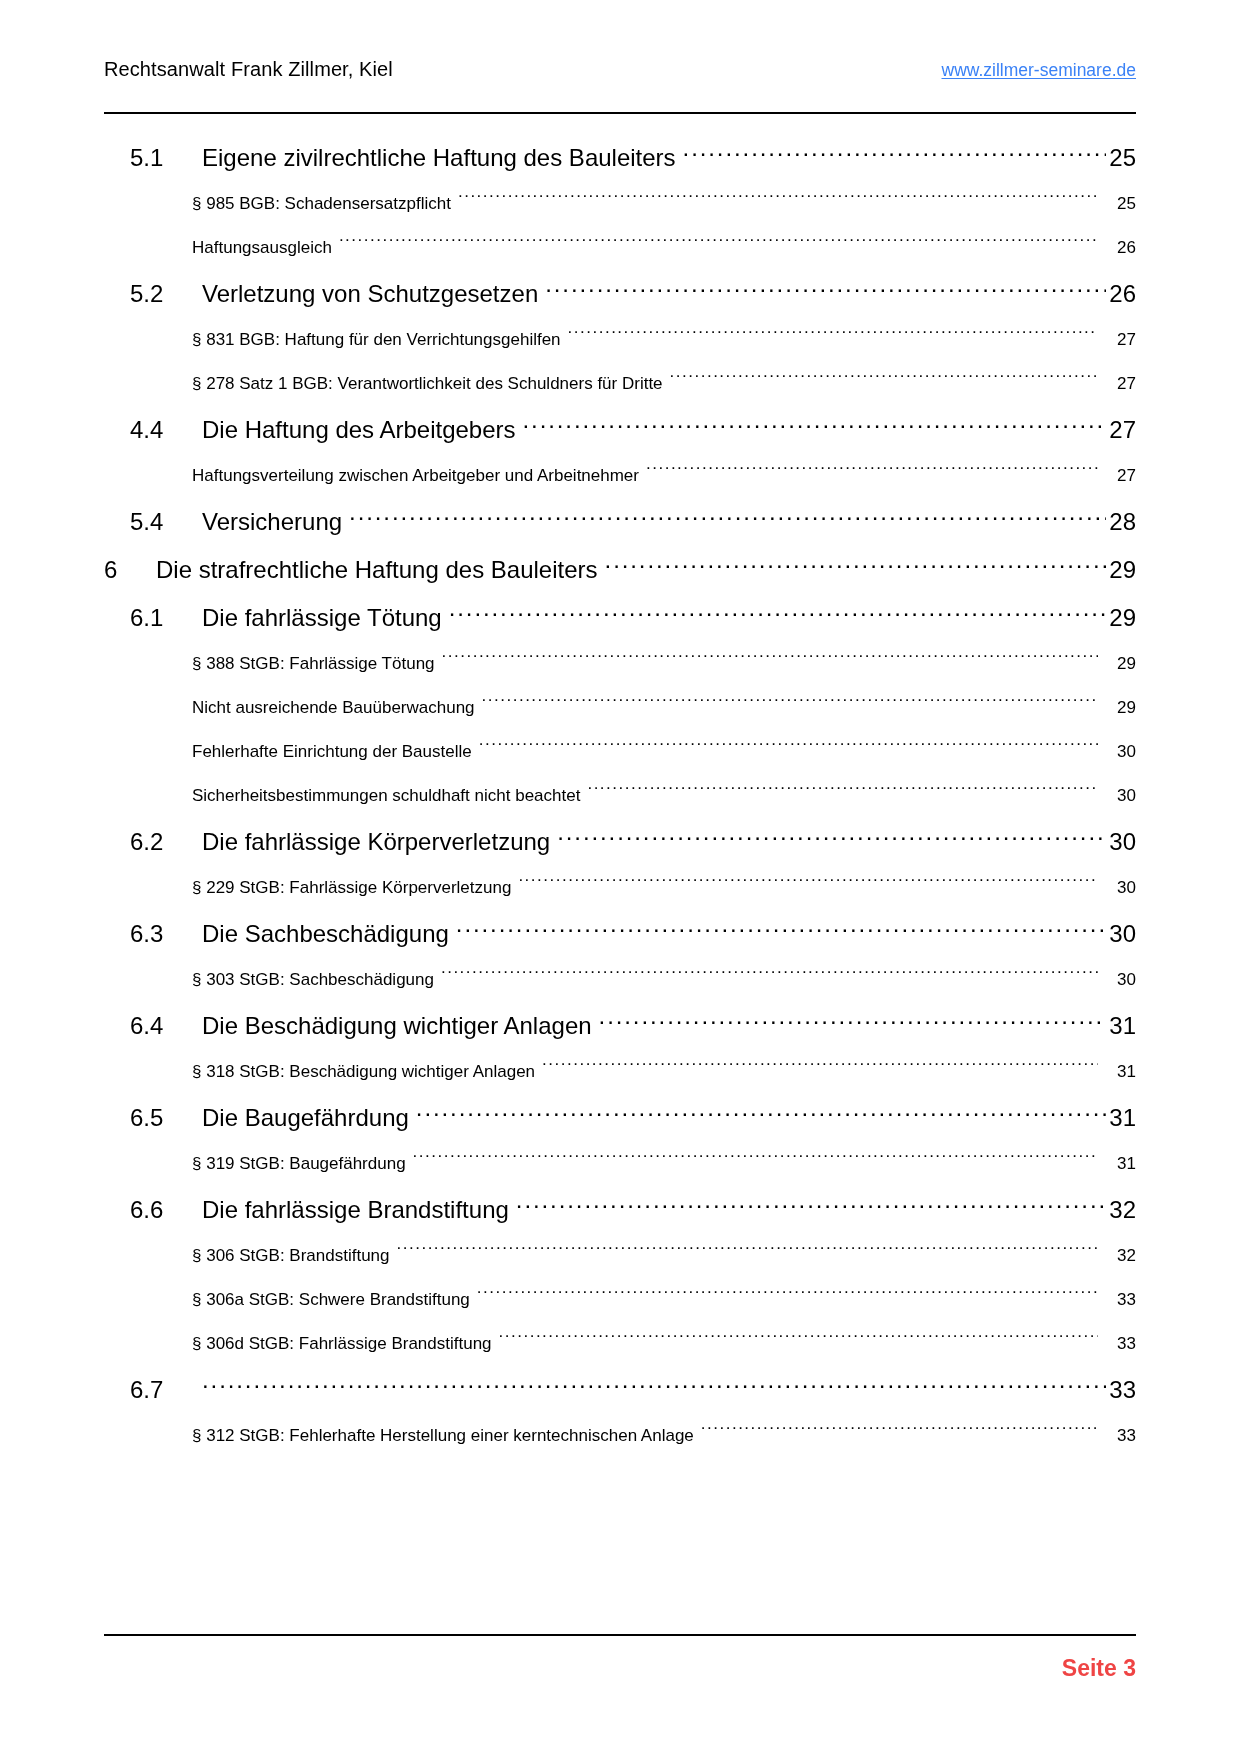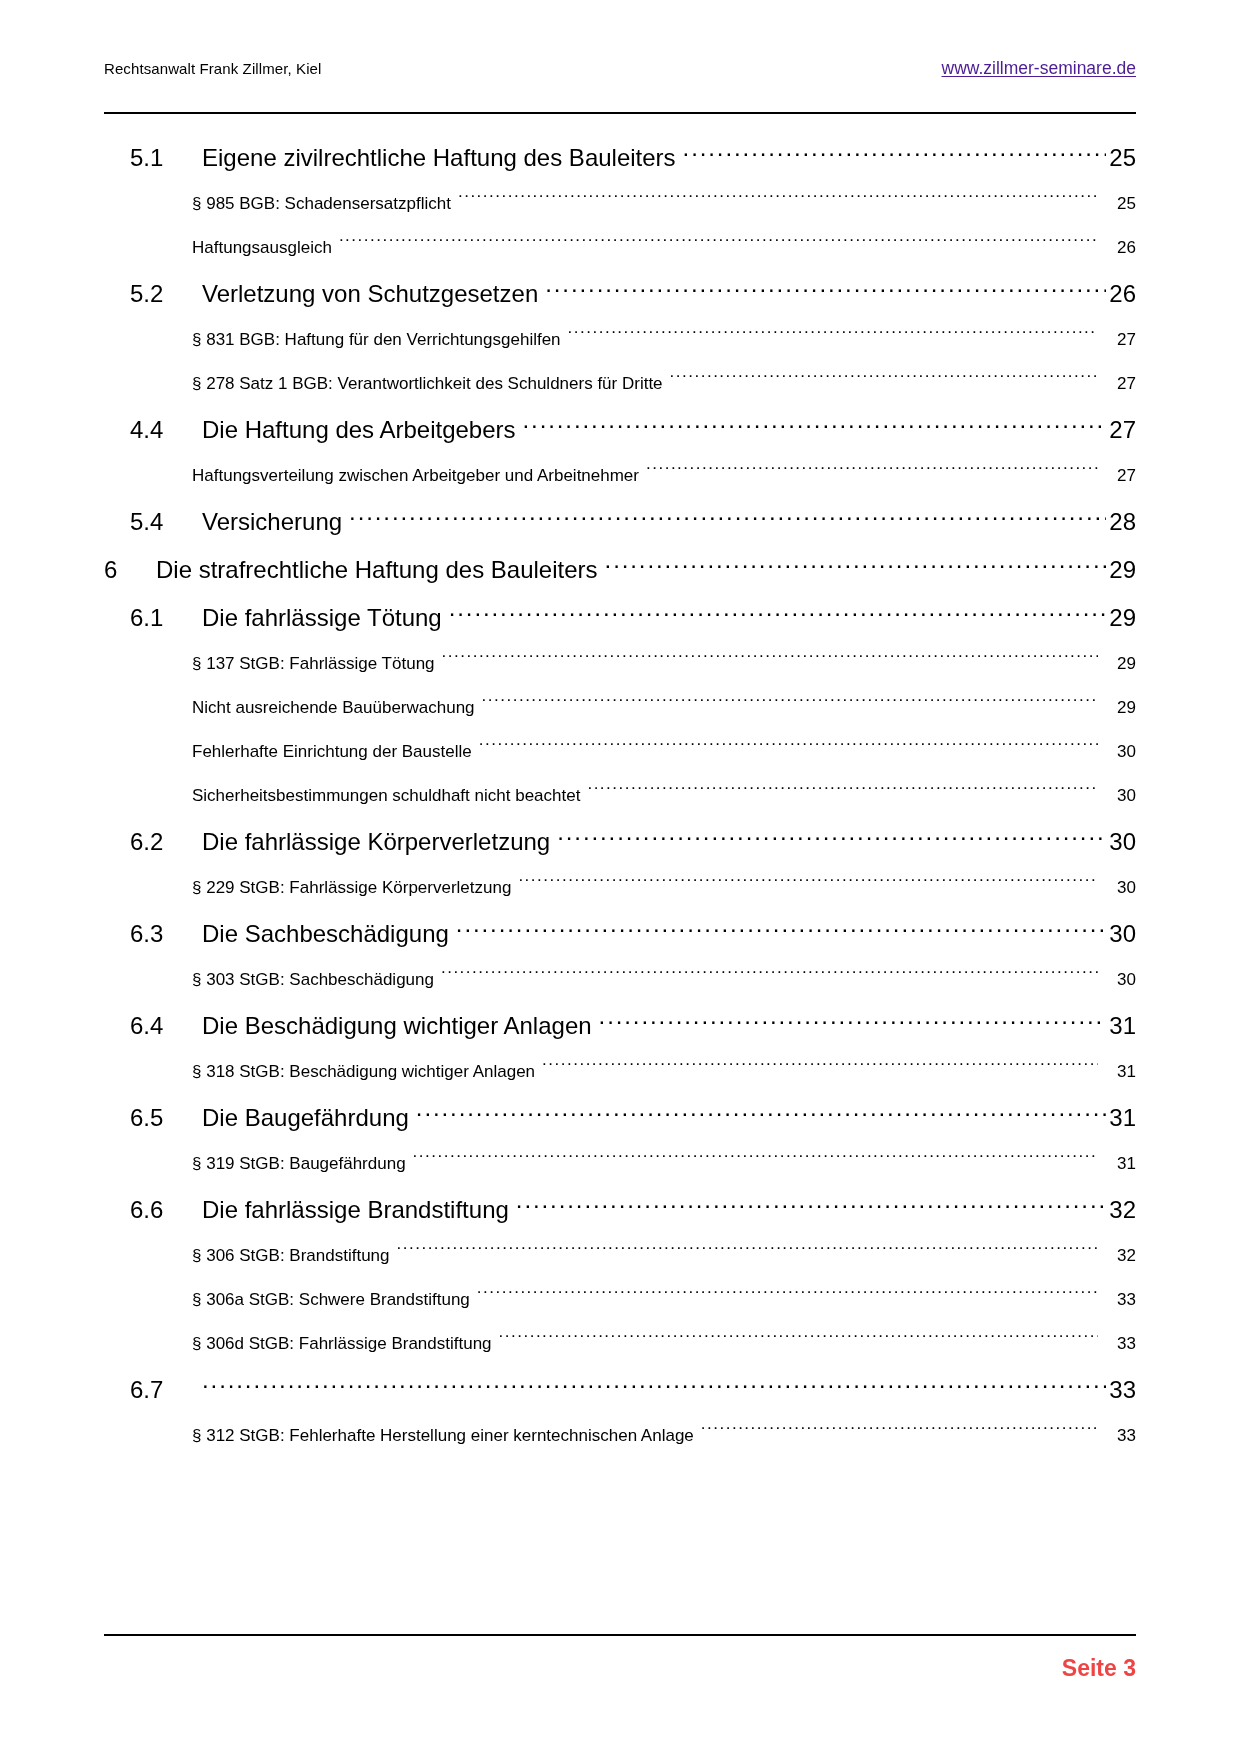--- a/index.html
+++ b/index.html
@@ -27,29 +27,29 @@
     position: absolute;
     left: 104px;
     right: 104px;
     top: 58px;
     display: flex;
     align-items: baseline;
     justify-content: space-between;
   }
   .header-left {
     font-family: "Liberation Sans", sans-serif;
-    font-size: 15px;
+    font-size: 20px;
     letter-spacing: 0.1px;
     color: #000000;
     white-space: nowrap;
   }
   .header-right {
     font-family: "Liberation Sans", sans-serif;
     font-size: 17.5px;
-    color: #4c1d95;
+    color: #3b82f6;
     text-decoration: underline;
     text-underline-offset: 2px;
     white-space: nowrap;
     text-align: right;
   }
   .header-rule {
     position: absolute;
     left: 104px;
     right: 104px;
     top: 112px;
@@ -248,21 +248,21 @@
         <span class="leader"></span>
         <span class="pagenum">29</span>
       </div>
       <div class="toc-row lvl2">
         <span class="num">6.1</span>
         <span class="title gap">Die fahrlässige Tötung</span>
         <span class="leader"></span>
         <span class="pagenum">29</span>
       </div>
       <div class="toc-row lvl3">
-        <span class="title gap">§ 137 StGB: Fahrlässige Tötung</span>
+        <span class="title gap">§ 388 StGB: Fahrlässige Tötung</span>
         <span class="leader"></span>
         <span class="pagenum">29</span>
       </div>
       <div class="toc-row lvl3">
         <span class="title gap">Nicht ausreichende Bauüberwachung</span>
         <span class="leader"></span>
         <span class="pagenum">29</span>
       </div>
       <div class="toc-row lvl3">
         <span class="title gap">Fehlerhafte Einrichtung der Baustelle</span>

